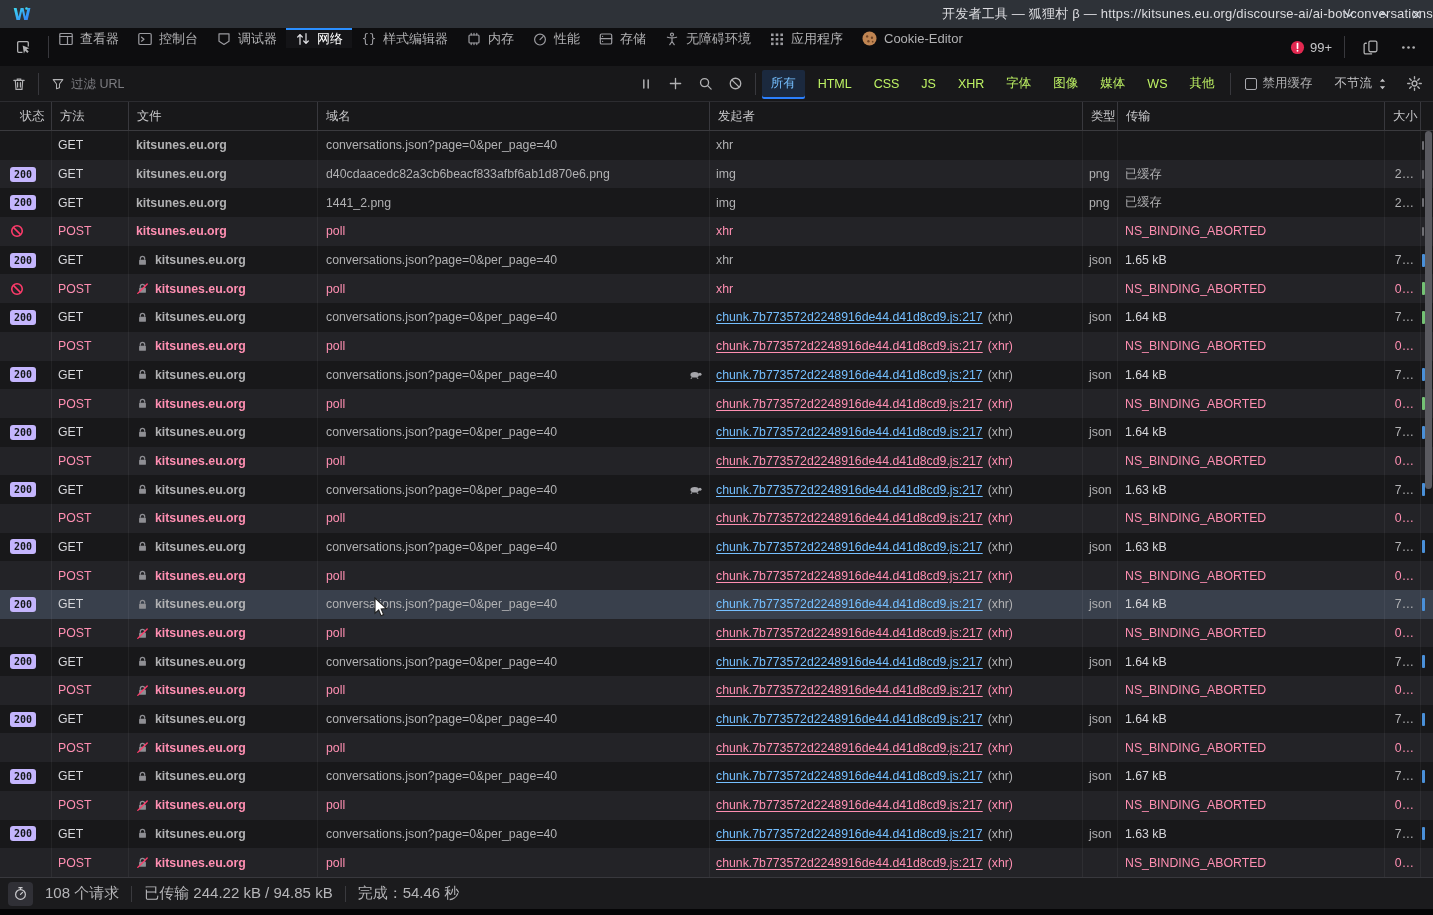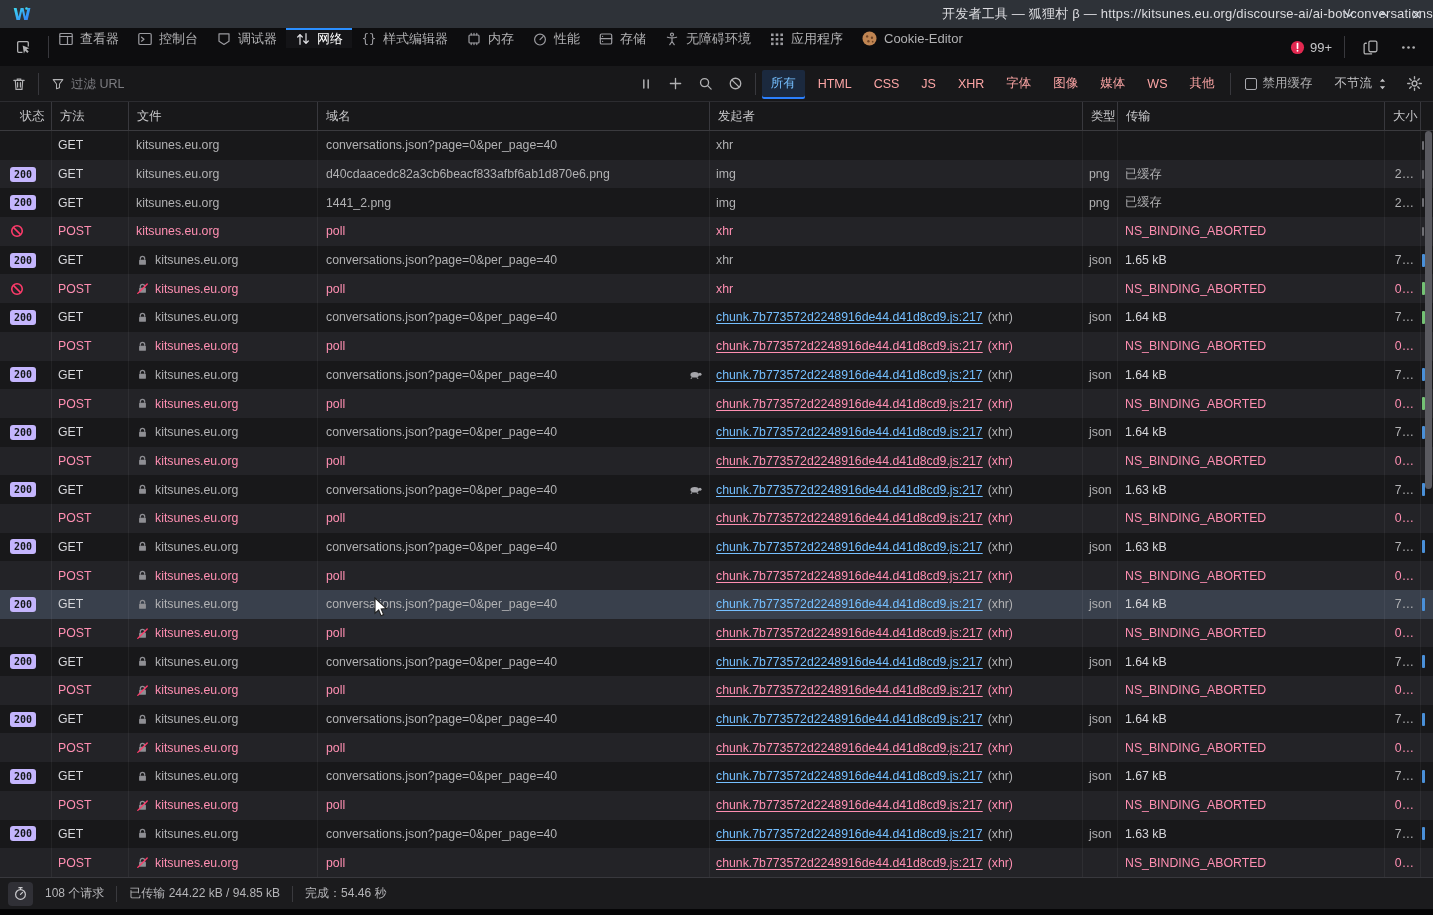--- a/index.html
+++ b/index.html
@@ -33,42 +33,42 @@
   .tabbar-right { margin-left: auto; display: flex; align-items: center; gap: 12px; padding-right: 12px; }
   .errbadge { display: flex; align-items: center; gap: 5px; color: #c5c5c8; }
 
   
   .filterbar { height: 36px; background: #18181a; border-bottom: 1px solid #2c2c30; display: flex; align-items: center; font-size: 12.5px; padding: 0 6px; gap: 6px; color: #b1b1b3; }
   .fbtn { width: 26px; height: 26px; display: flex; align-items: center; justify-content: center; color: #b1b1b3; border-radius: 2px; }
   .urlfilter { flex: 1; display: flex; align-items: center; gap: 6px; padding-left: 6px; min-width: 0; }
   .urlfilter input { background: transparent; border: none; outline: none; color: #d7d7db; font-size: 12.5px; width: 100%; font-family: "Liberation Sans", sans-serif; }
   .urlfilter input::placeholder { color: #7d7d82; }
   .iconrow { display: flex; align-items: center; gap: 4px; }
-  .ffilter { padding: 5px 9px; border-radius: 2px; color: #fca5a5; }
+  .ffilter { padding: 5px 9px; border-radius: 2px; color: #bef264; }
   .ffilter.active { color: #75bfff; background: rgba(43,128,255,.16); box-shadow: 0 2px 0 #2b80ff; }
   .cachegrp { display: flex; align-items: center; gap: 6px; padding: 0 8px; }
   .cb { width: 12px; height: 12px; border: 1px solid #a9a9af; border-radius: 2px; background: transparent; }
   .throttle { display: flex; align-items: center; gap: 6px; padding: 0 8px; color: #c3c3c6; }
 
   
   :root { --cols: 52px 77px 189px 392px 373px 35px 267px 36px 1fr; }
   .thead { display: grid; grid-template-columns: var(--cols); height: 29px; background: #18181a; border-bottom: 1px solid #3a3a3e; color: #c9c9cc; font-size: 12.3px; }
   .thead .hcell { display: flex; align-items: center; border-right: 1px solid #38383d; padding-left: 8px; height: 100%; }
   .thead .hcell:first-child { padding-left: 20px; }
   .thead .hcell:last-child { border-right: none; }
 
   .rows { height: 746px; background: #18181a; overflow: hidden; }
   .row { display: grid; grid-template-columns: var(--cols); height: 28.69px; font-size: 12.3px; color: #b1b1b3; }
   .row:nth-child(even) { background: #232327; }
   .row.hover { background: #39404c; }
   .cell { display: flex; align-items: center; border-right: 1px solid rgba(255,255,255,.05); padding-left: 8px; height: 100%; overflow: hidden; white-space: nowrap; }
   .cell:last-child { border-right: none; }
   .c-status { padding-left: 10px; }
   .c-method { padding-left: 6px; color: #d7d7db; }
-  .c-domain { gap: 6px; padding-left: 7px; }
+  .c-domain { gap: 6px; padding-left: 7px; font-weight: bold; }
   .c-file { justify-content: space-between; padding-right: 6px; }
   .c-init { gap: 5px; padding-left: 6px; }
   .c-type { padding-left: 6px; }
   .c-trans { padding-left: 7px; color: #d7d7db; }
   .c-trans.gray { color: #b1b1b3; }
   .c-size { justify-content: flex-end; padding-right: 6px; padding-left: 0; }
   .c-wf { padding-left: 1px; gap: 1px; }
 
   .badge200 { background: #c4b5fd; color: #15181b; font-family: "DejaVu Sans Mono", monospace; font-size: 10px; font-weight: bold; padding: 1px 4px; border-radius: 3px; line-height: 13px; }
   .lockico { color: #8f8f94; display: flex; flex: none; }
@@ -83,21 +83,21 @@
   .wf-blue { background: #4a90d9; }
   .wf-green { background: #74c274; }
   .wf-red { background: #eb5368; }
   .wf-gray { background: #6e6e73; width: 2px; height: 9px; }
 
   
   .sbar { position: absolute; right: 1px; top: 131px; width: 7px; height: 746px; }
   .sbar .thumb { position: absolute; top: 0; width: 7px; height: 358px; background: #5a5a60; border-radius: 4px; }
 
   
-  .statusbar { height: 32px; background: #1b1b1d; border-top: 1px solid #38383d; display: flex; align-items: center; gap: 12px; padding: 0 8px; font-size: 12px; color: #b5b5b8; }
+  .statusbar { height: 32px; background: #1b1b1d; border-top: 1px solid #38383d; display: flex; align-items: center; gap: 12px; padding: 0 8px; font-size: 15px; color: #b5b5b8; }
   .swbtn { width: 25px; height: 24px; background: #303036; border-radius: 4px; display: flex; align-items: center; justify-content: center; color: #c9c9cc; }
   .ssep { width: 1px; height: 16px; background: #3a3a3e; }
   .bottomstrip { height: 6px; background: #050506; }
 
   
   .cursor { position: absolute; left: 374px; top: 597px; z-index: 50; pointer-events: none; }
 </style>
 </head>
 <body>
 

